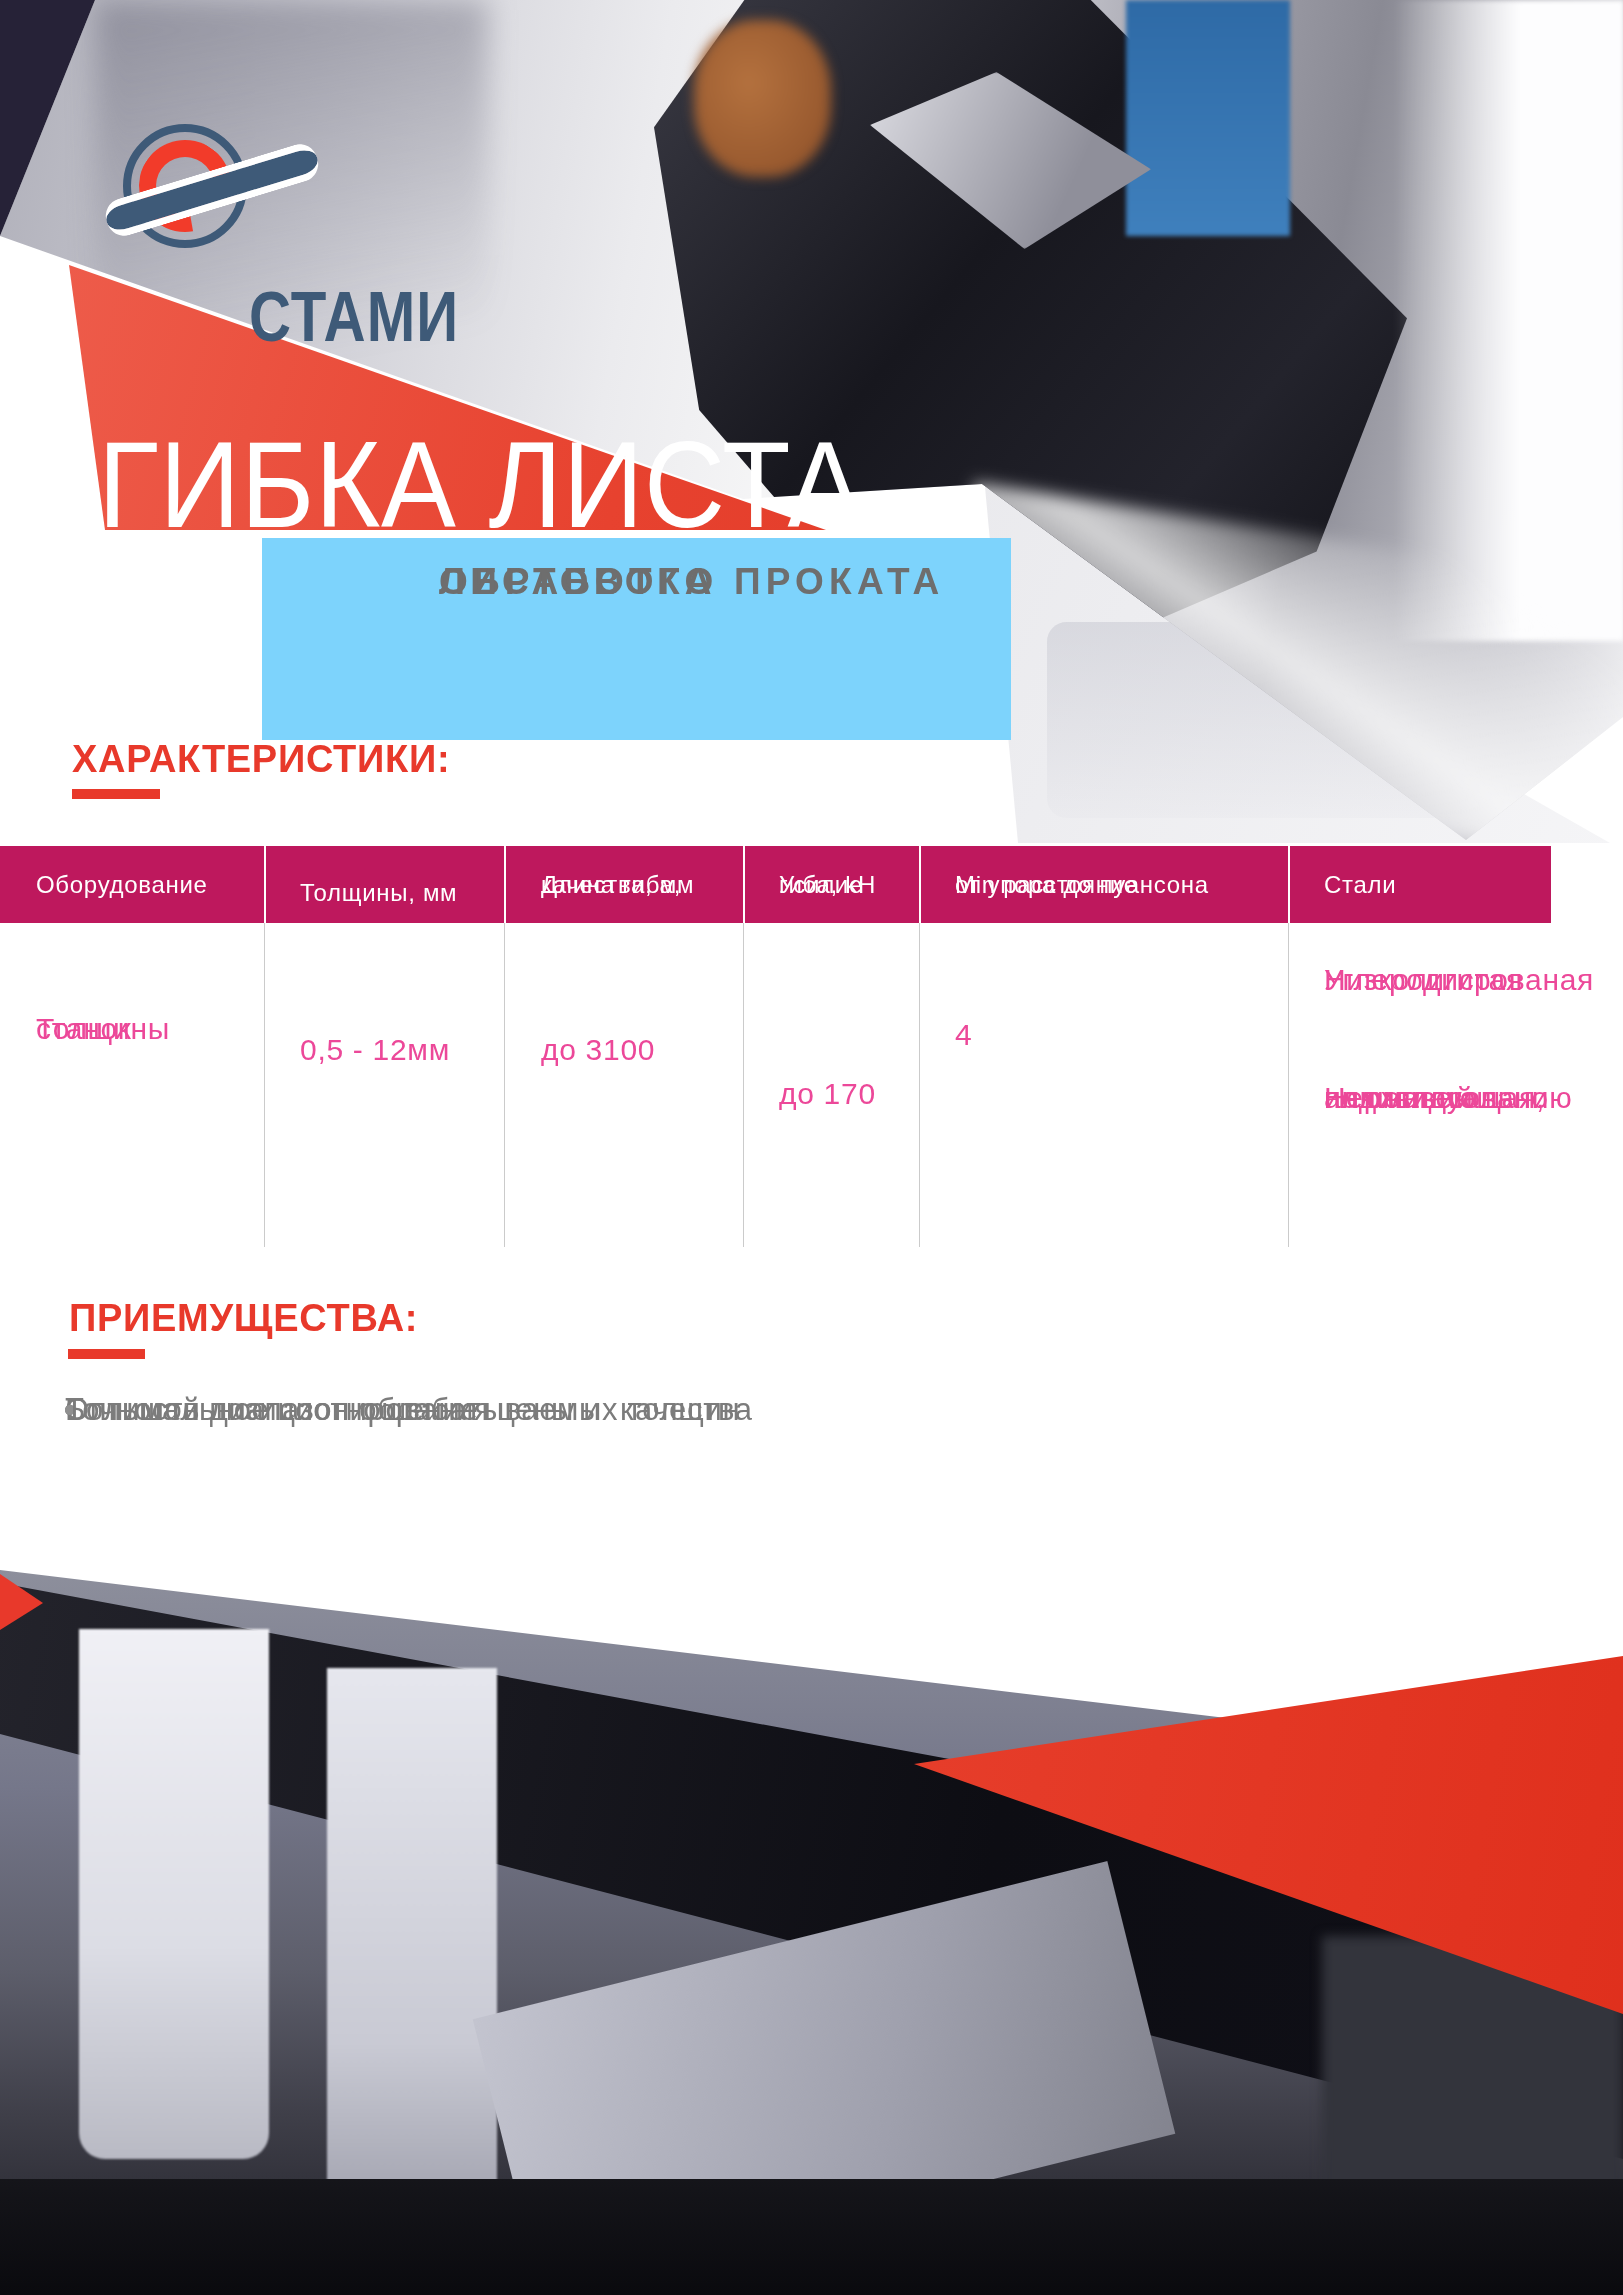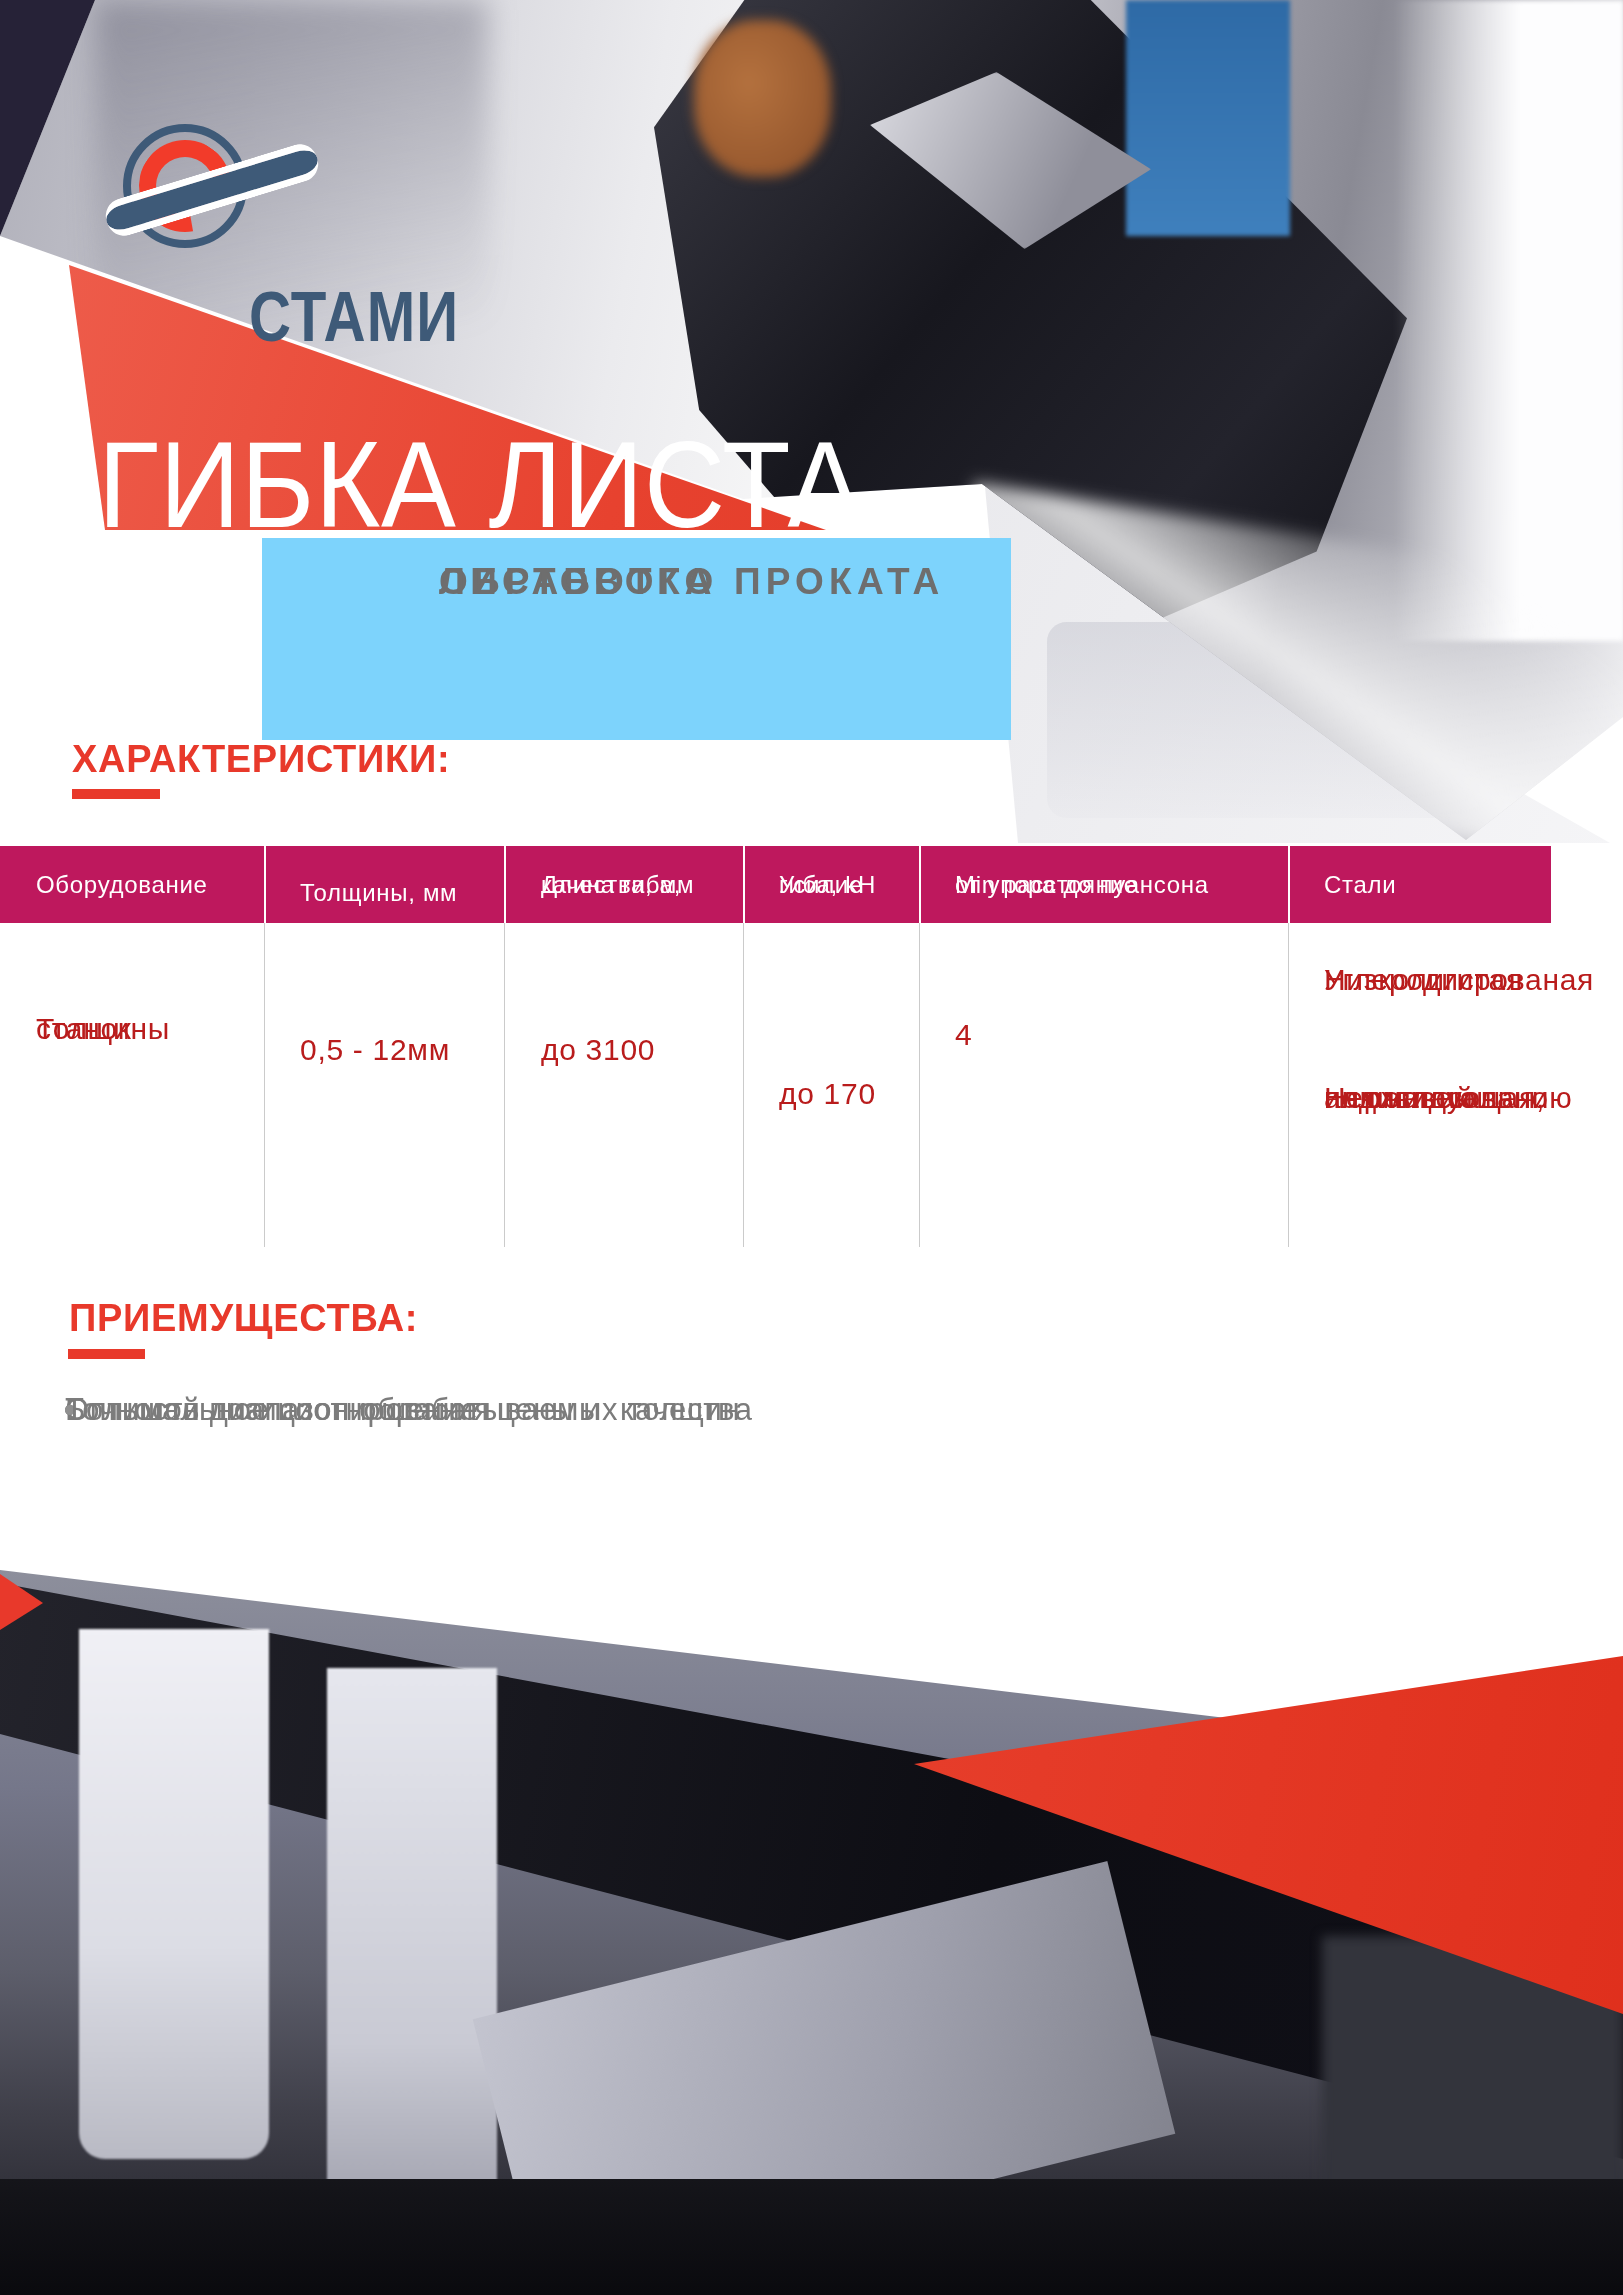--- a/index.html
+++ b/index.html
@@ -77,21 +77,21 @@
   .t-head{left:0;top:846px;width:1551px;height:77px;background:#be185d;}
   .t-body{left:0;top:923px;width:1623px;height:324px;background:#ffffff;}
   .hcell{top:0;height:77px;display:flex;flex-direction:column;justify-content:center;
     color:#ffffff;font-size:24px;line-height:29.4px;letter-spacing:0.7px;}
   .hcell span{position:static;}
   .hc1{left:36px;width:216px;} .hc2{left:300px;width:196px;margin-top:8px;} .hc3{left:541px;width:196px;}
   .hc4{left:779px;width:137px;} .hc5{left:955px;width:327px;} .hc6{left:1324px;width:288px;}
   .hdiv{top:0;width:2px;height:77px;background:#ffffff;}
   .bdiv{top:0;width:1.3px;height:324px;background:#cbcbcb;}
   .dx1{left:264px;} .dx2{left:504px;} .dx3{left:743px;} .dx4{left:919px;} .dx5{left:1288px;}
-  .bcell{color:#b91c1c;font-size:30px;line-height:43px;letter-spacing:0.7px;white-space:nowrap;}
+  .bcell{color:#ec4899;font-size:30px;line-height:43px;letter-spacing:0.7px;white-space:nowrap;}
   .bc-equip{left:36px;top:84px;}
   .bc-thick{left:300px;top:105px;}
   .bc-len{left:541px;top:105px;}
   .bc-force{left:779px;top:105px;margin-top:44px;}
   .bc-min{left:955px;top:90px;}
   .bc-steel1{left:1324px;top:38px;line-height:37px;}
   .bc-steel2{left:1324px;top:156px;line-height:37px;}
   .bcell span{position:static;display:block;}
 
   

